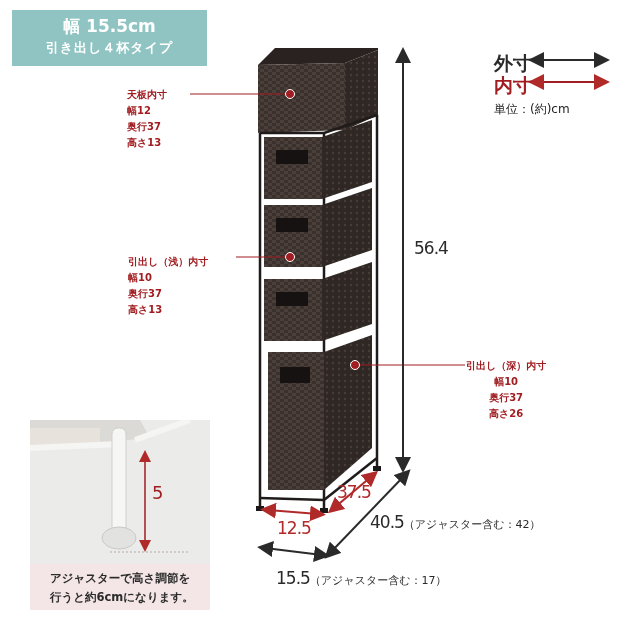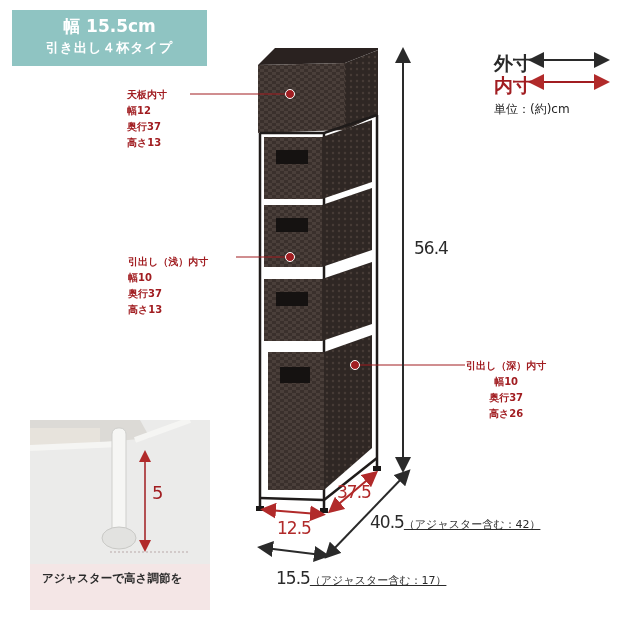--- a/index.html
+++ b/index.html
@@ -8,25 +8,25 @@
   .abs { position: absolute; }
   .badge { left: 12px; top: 10px; width: 195px; height: 56px; background: #8fc4c2;
            color: #fff; text-align: center; font-weight: bold; }
   .badge .l1 { font-size: 17px; margin-top: 5px; line-height: 22px; }
   .badge .l2 { font-size: 13px; line-height: 22px; letter-spacing: 1px; }
   .legend-label { font-size: 19px; font-weight: bold; }
   .unit { font-size: 12px; color: #222; }
   .callout { color: #a11d21; font-size: 10px; font-weight: bold; line-height: 16px; }
   .dim { color: #2a2a2a; font-size: 17px; letter-spacing: -1px; }
   .dim-red { color: #b12a2a; font-size: 17px; letter-spacing: -1px; }
-  .dim-note { font-size: 11px; color: #2a2a2a; letter-spacing: 0; text-decoration: underline; }
+  .dim-note { font-size: 11px; color: #2a2a2a; letter-spacing: 0; }
   .inset { left: 30px; top: 420px; width: 180px; height: 190px; background: #ebebea; overflow: hidden; }
   .inset-note { left: 30px; top: 564px; width: 180px; height: 46px; background: #f4e6e6;
                 font-size: 11.5px; font-weight: bold; color: #2b2b2b; line-height: 19px;
-                padding: 5px 0 0 12px; box-sizing: border-box; }
+                padding: 5px 0 0 20px; box-sizing: border-box; }
   svg { position: absolute; left: 0; top: 0; }
 </style>
 </head>
 <body>
 
 <svg width="640" height="640" viewBox="0 0 640 640">
   <defs>
     <pattern id="weave" width="8" height="6" patternUnits="userSpaceOnUse">
       <rect width="8" height="6" fill="#3a302c"></rect>
       <rect x="0" y="0" width="4" height="3" fill="#4a3f3a"></rect>
@@ -152,13 +152,14 @@
     <line x1="105" y1="20" x2="160" y2="0" stroke="#f5f5f3" stroke-width="6"></line>
     <rect x="82" y="8" width="14" height="108" rx="6" fill="#f6f6f4" stroke="#cfcfcc"></rect>
     <ellipse cx="89" cy="118" rx="17" ry="11" fill="#e2e2e0" stroke="#c9c9c6"></ellipse>
     <line x1="115" y1="36" x2="115" y2="126" stroke="#a11d21" stroke-width="1.5" marker-start="url(#ah-red)" marker-end="url(#ah-red)"></line>
     <line x1="80" y1="132" x2="160" y2="132" stroke="#b9a9a9" stroke-width="1" stroke-dasharray="2,2"></line>
   </svg>
   <div class="abs" style="left:122px; top:62px; font-size:18px; color:#a11d21;">5</div>
 </div>
 <div class="abs inset-note">
   <div>アジャスターで高さ調節を</div>
+  <div>行うと約6cmになります。</div>
 </div>
 
 </body></html>

